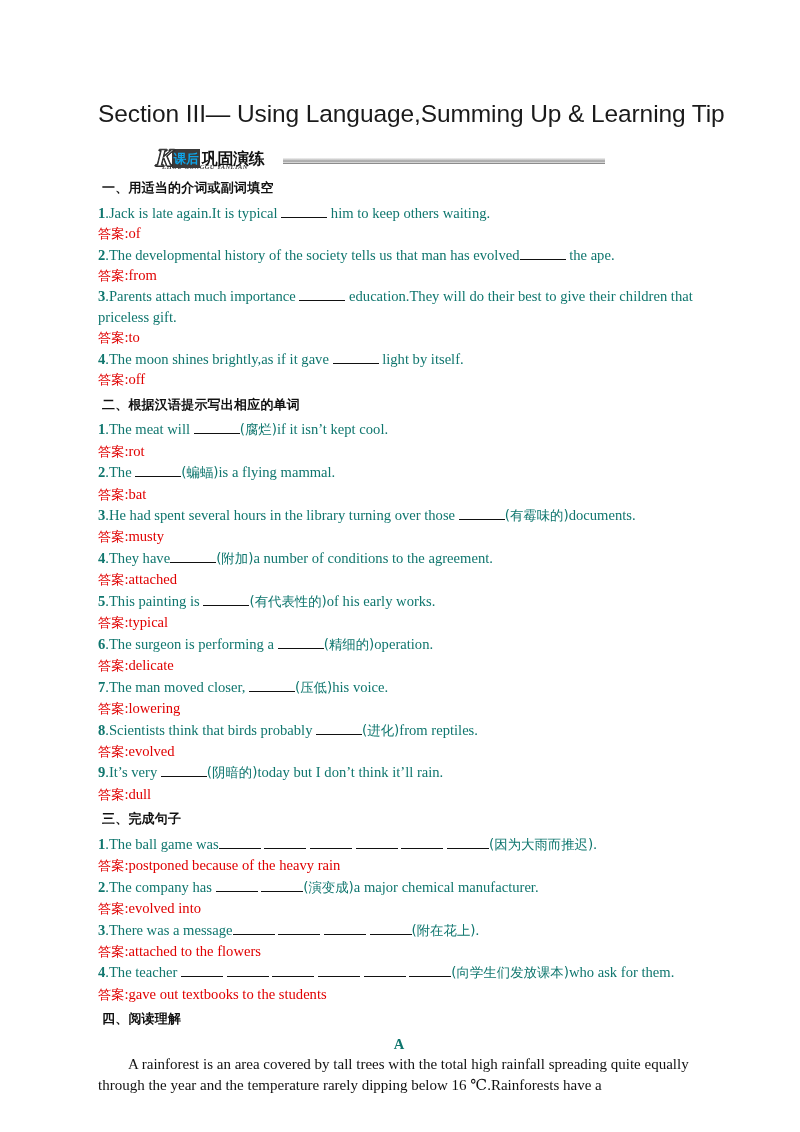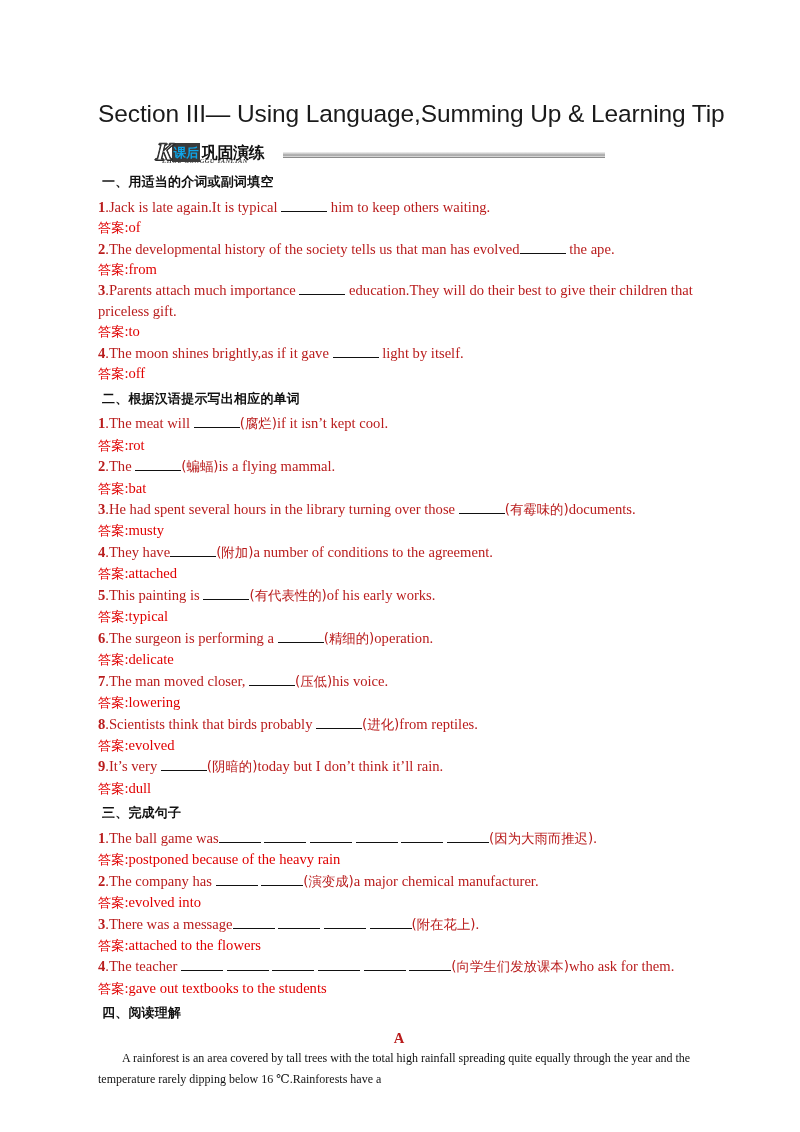--- a/index.html
+++ b/index.html
@@ -24,21 +24,21 @@
     padding: 100px 100px 0 98px;
   }
 
   
   .section-title {
     font-family: "Liberation Sans", "DejaVu Sans", sans-serif;
     font-size: 24.5px;
     font-weight: 400;
     letter-spacing: -0.1px;
     line-height: 1.15;
-    margin: 0 0 10px 0;
+    margin: 0 0 16px 0;
     white-space: nowrap;
     color: #1a1a1a;
     text-align: center;
   }
 
   
   .logo-band {
     position: relative;
     height: 30px;
     margin: 0 0 2px 0;
@@ -112,21 +112,21 @@
     width: 322px;
     height: 5px;
     background: linear-gradient(to bottom, #f2f2f2 0%, #bdbdbd 45%, #9a9a9a 60%, #e8e8e8 100%);
     border-bottom: 1px solid #8c8c8c;
   }
 
   
   .blk {
     font-size: 14.6px;
     line-height: 20.45px;
-    color: #b91c1c;
+    color: #0f766e;
     margin: 0;
     text-align: left;
   }
   .cn-head {
     font-family: "DejaVu Sans", "Liberation Sans", sans-serif;
     font-size: 13px;
     font-weight: 700;
     line-height: 20.45px;
     color: #111111;
     margin: 4px;
@@ -159,21 +159,21 @@
     height: 0.82em;
     vertical-align: baseline;
   }
   .b-md { width: 46px; }
   .b-sm { width: 42px; }
 
   .center { text-align: center; }
   .bold { font-weight: 700; }
   .para-indent { text-indent: 2em; }
   .passage {
-    font-size: 12px;
+    font-size: 15px;
     line-height: 20.6px;
     margin: 0;
     color: #111111;
   }
 </style>
 </head>
 <body>
 
 <div class="page">
 

